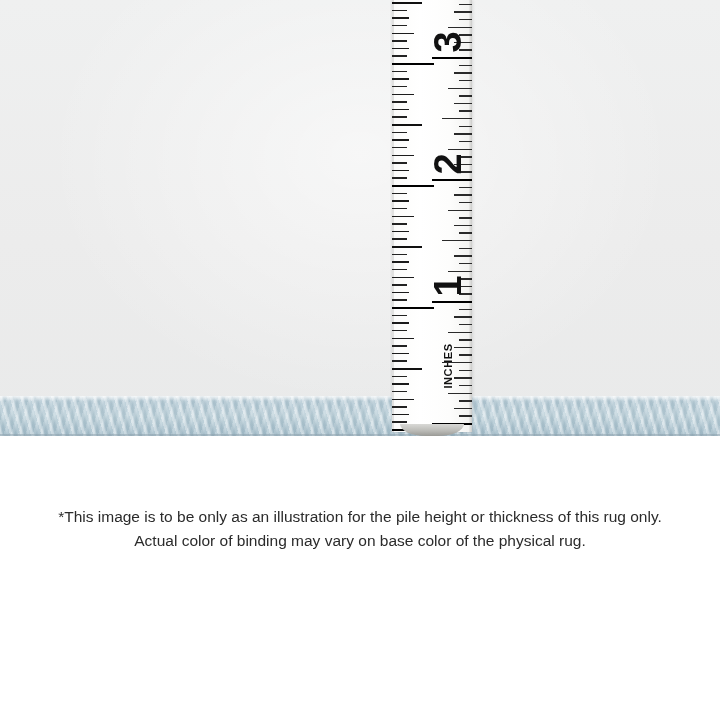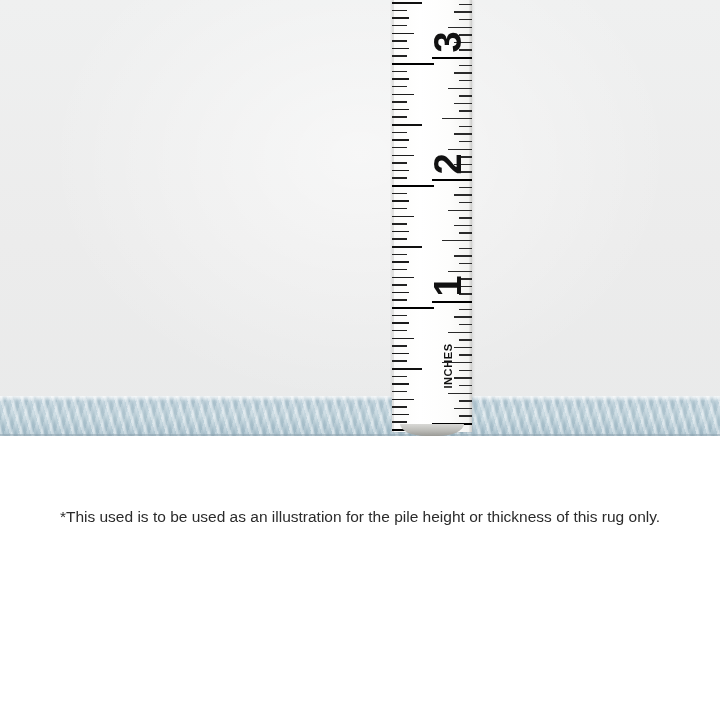--- a/index.html
+++ b/index.html
@@ -334,16 +334,17 @@
       <div class="tick minor" style="top: 9.625px;"></div>
       <div class="tick-r m16" style="top: 3.625px;"></div>
       <div class="tick half" style="top: 2px;"></div>
       <div class="num num-inch" style="top: 266px;">1</div>
       <div class="num num-inch" style="top: 144px;">2</div>
       <div class="num num-inch" style="top: 22px;">3</div>
     </div>
   <div class="ruler-tip"></div>
 
   <div class="caption">
-    <div>*This used is to be used as an illustration for the pile height or thickness of this rug only.</div>
+    <div>*This image is to be only as an illustration for the pile height or thickness of this rug only.</div>
+    <div>Actual color of binding may vary on base color of the physical rug.</div>
   </div>
 
 </div>
 
 </body></html>

